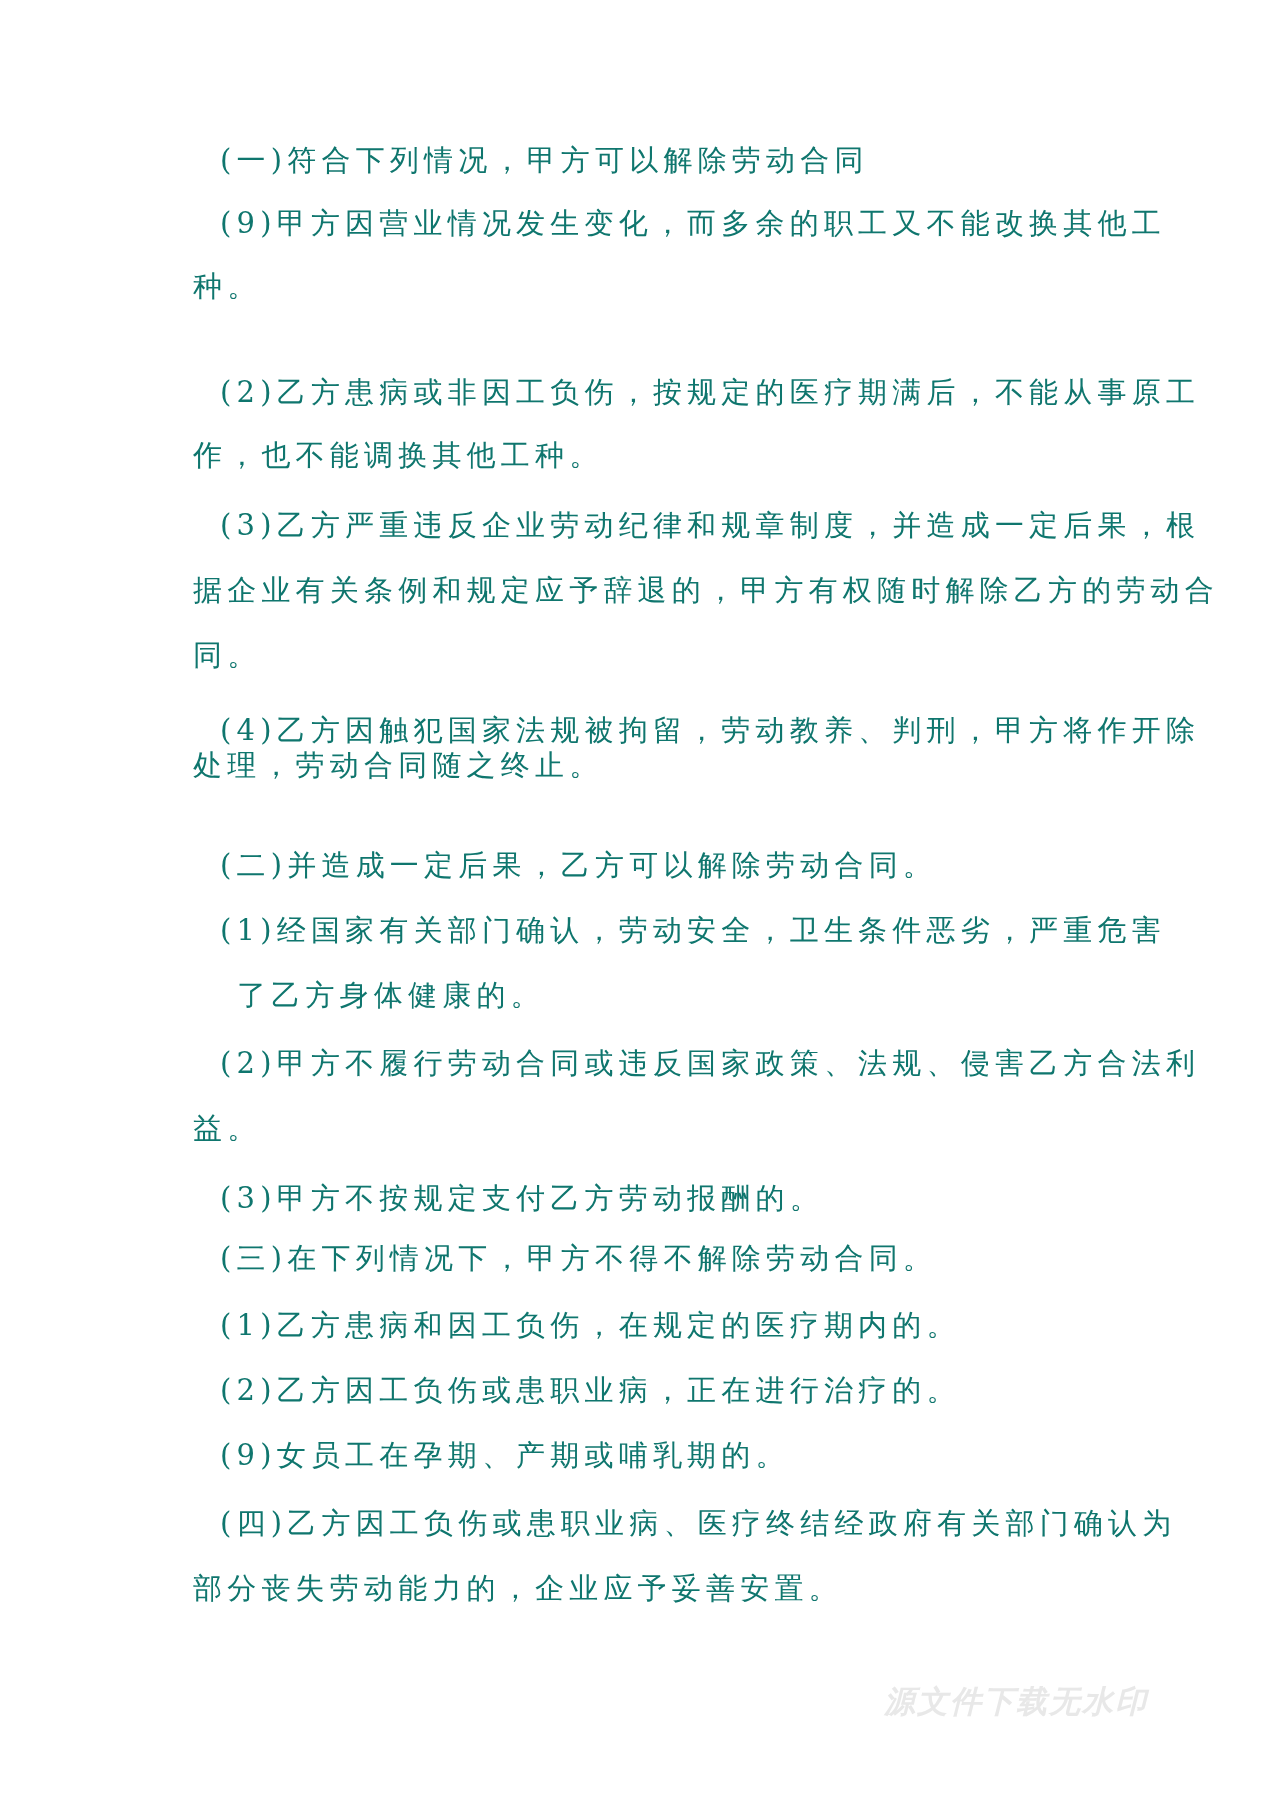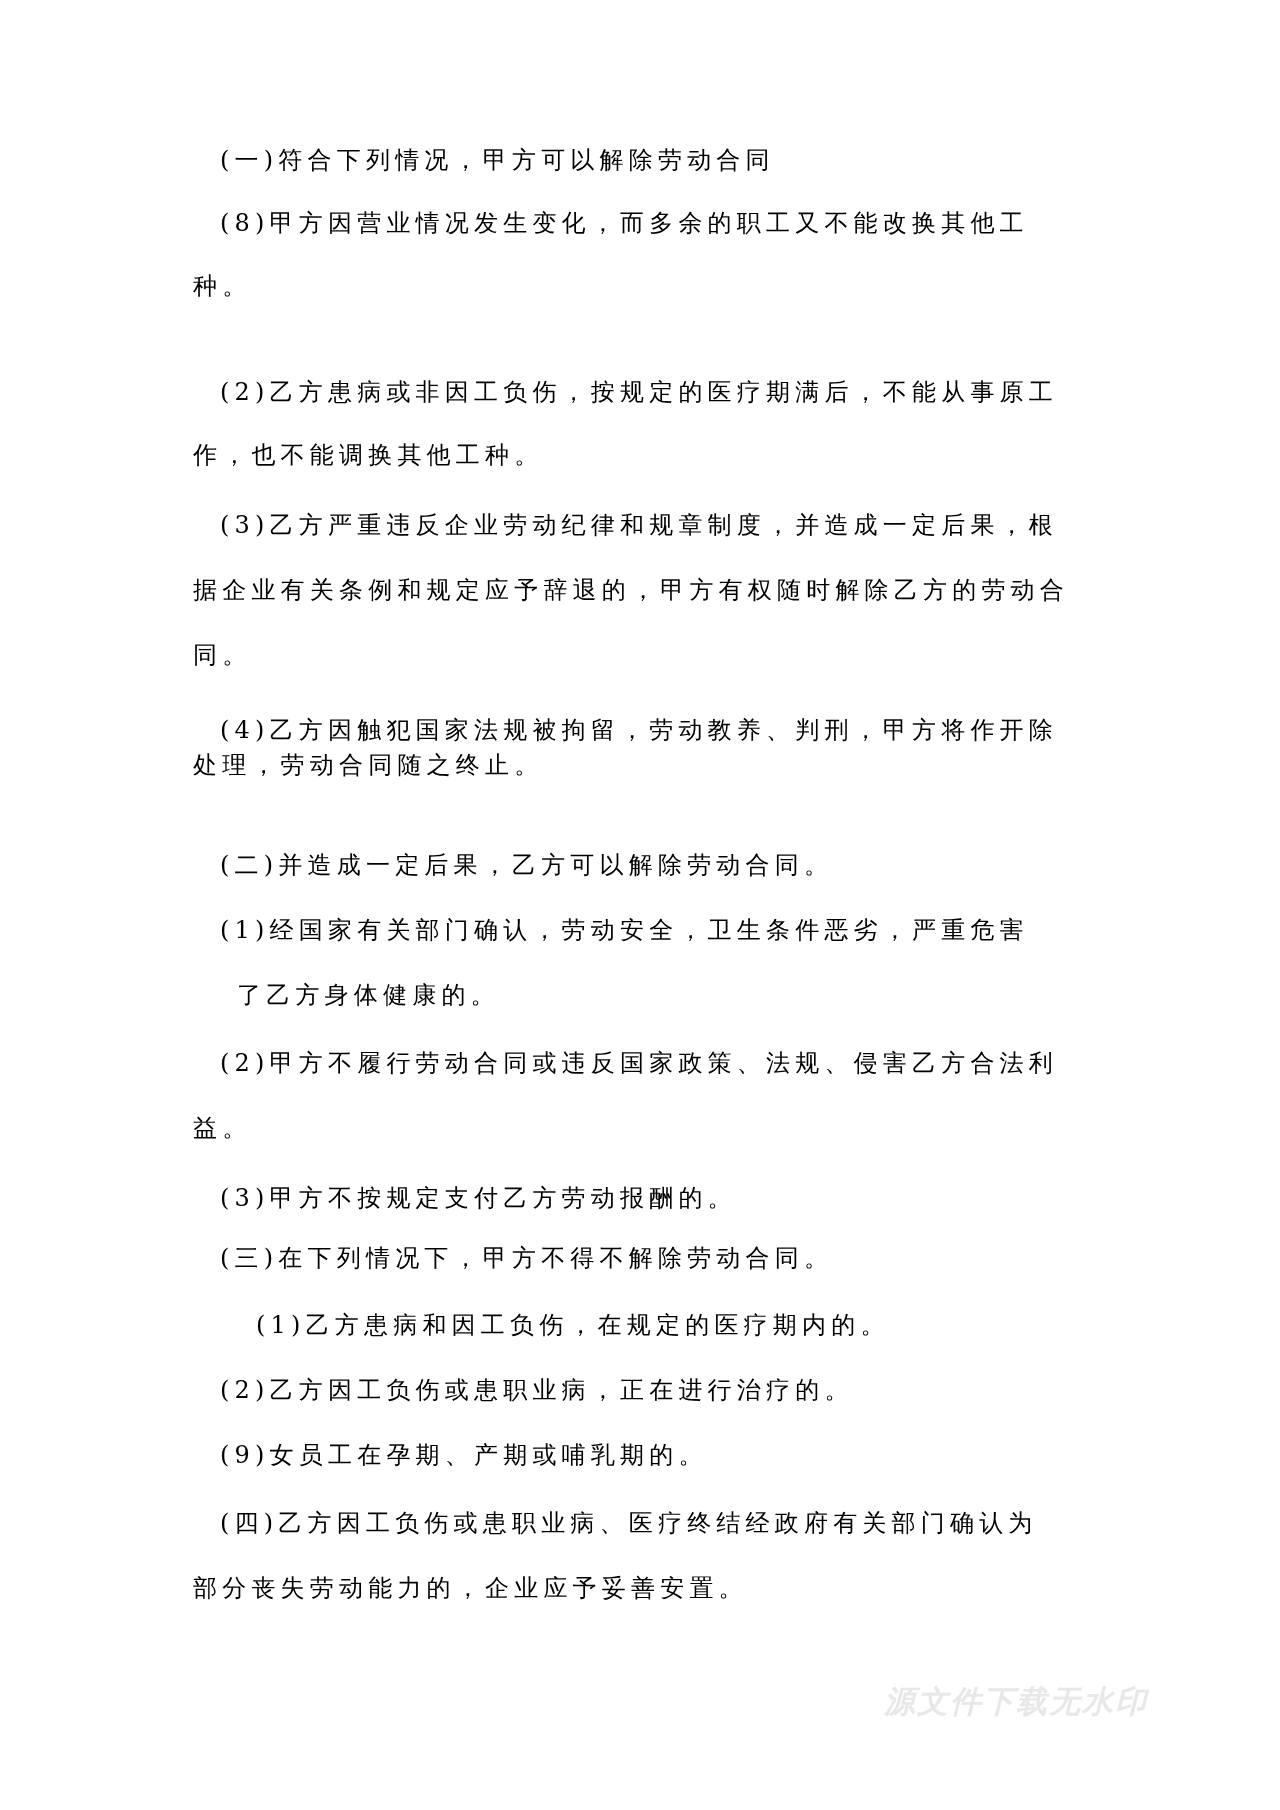--- a/index.html
+++ b/index.html
@@ -20,24 +20,24 @@
       left: 0;
       top: 0;
       width: 1280px;
       height: 1810px;
       background: #ffffff;
     }
     .line {
       position: absolute;
       left: 0;
       white-space: nowrap;
-      font-size: 24px;
+      font-size: 29px;
       letter-spacing: 5.2px;
       line-height: 40px;
-      color: #000000;
+      color: #0f766e;
     }
     .indent { left: 220px; }
     .cont { left: 193px; }
     .watermark-title {
       position: absolute;
       left: 884px;
       top: 1590px;
       font-family: "DejaVu Sans", "Liberation Sans", sans-serif;
       font-weight: bold;
       font-style: italic;
@@ -60,37 +60,37 @@
       white-space: nowrap;
       line-height: 36px;
     }
   </style>
 </head>
 <body>
 
 <div class="page">
   <div id="lines">
       <div class="line indent" style="top: 140px;">(一)符合下列情况，甲方可以解除劳动合同</div>
-      <div class="line indent" style="top: 203px;">(8)甲方因营业情况发生变化，而多余的职工又不能改换其他工</div>
+      <div class="line indent" style="top: 203px;">(9)甲方因营业情况发生变化，而多余的职工又不能改换其他工</div>
       <div class="line cont" style="top: 266px;">种。</div>
       <div class="line indent" style="top: 372px;">(2)乙方患病或非因工负伤，按规定的医疗期满后，不能从事原工</div>
       <div class="line cont" style="top: 435px;">作，也不能调换其他工种。</div>
       <div class="line indent" style="top: 505px;">(3)乙方严重违反企业劳动纪律和规章制度，并造成一定后果，根</div>
       <div class="line cont" style="top: 570px;">据企业有关条例和规定应予辞退的，甲方有权随时解除乙方的劳动合</div>
       <div class="line cont" style="top: 635px;">同。</div>
       <div class="line indent" style="top: 710px;">(4)乙方因触犯国家法规被拘留，劳动教养、判刑，甲方将作开除</div>
       <div class="line cont" style="top: 745px;">处理，劳动合同随之终止。</div>
       <div class="line indent" style="top: 845px;">(二)并造成一定后果，乙方可以解除劳动合同。</div>
       <div class="line indent" style="top: 910px;">(1)经国家有关部门确认，劳动安全，卫生条件恶劣，严重危害</div>
       <div class="line cont" style="top: 975px; margin-left: 44px;">了乙方身体健康的。</div>
       <div class="line indent" style="top: 1043px;">(2)甲方不履行劳动合同或违反国家政策、法规、侵害乙方合法利</div>
       <div class="line cont" style="top: 1108px;">益。</div>
       <div class="line indent" style="top: 1178px;">(3)甲方不按规定支付乙方劳动报酬的。</div>
       <div class="line indent" style="top: 1238px;">(三)在下列情况下，甲方不得不解除劳动合同。</div>
-      <div class="line indent" style="top: 1305px; margin-left: 36px;">(1)乙方患病和因工负伤，在规定的医疗期内的。</div>
+      <div class="line indent" style="top: 1305px;">(1)乙方患病和因工负伤，在规定的医疗期内的。</div>
       <div class="line indent" style="top: 1370px;">(2)乙方因工负伤或患职业病，正在进行治疗的。</div>
       <div class="line indent" style="top: 1435px;">(9)女员工在孕期、产期或哺乳期的。</div>
       <div class="line indent" style="top: 1503px;">(四)乙方因工负伤或患职业病、医疗终结经政府有关部门确认为</div>
       <div class="line cont" style="top: 1568px;">部分丧失劳动能力的，企业应予妥善安置。</div>
     </div>
 
   <div class="watermark-sub">源文件下载无水印</div>
 </div>
 
 </body></html>

